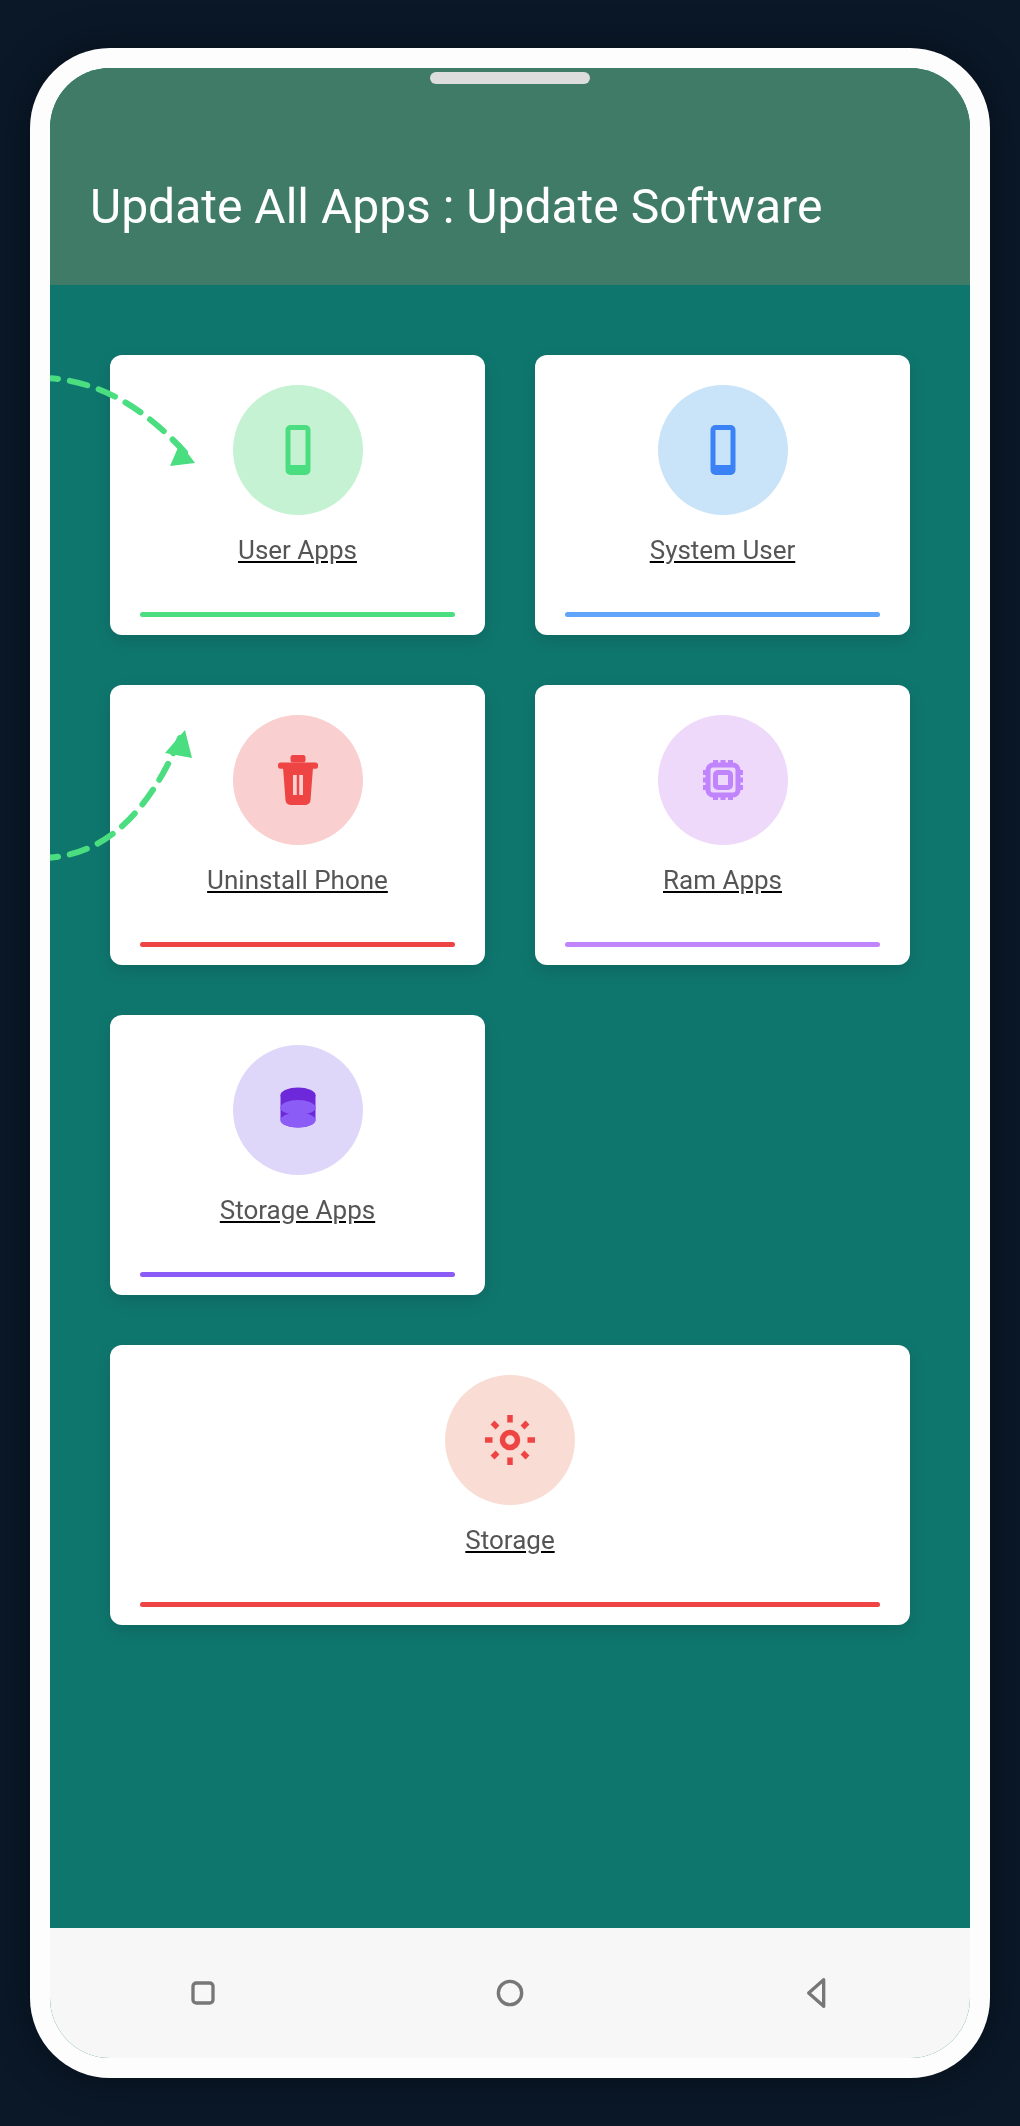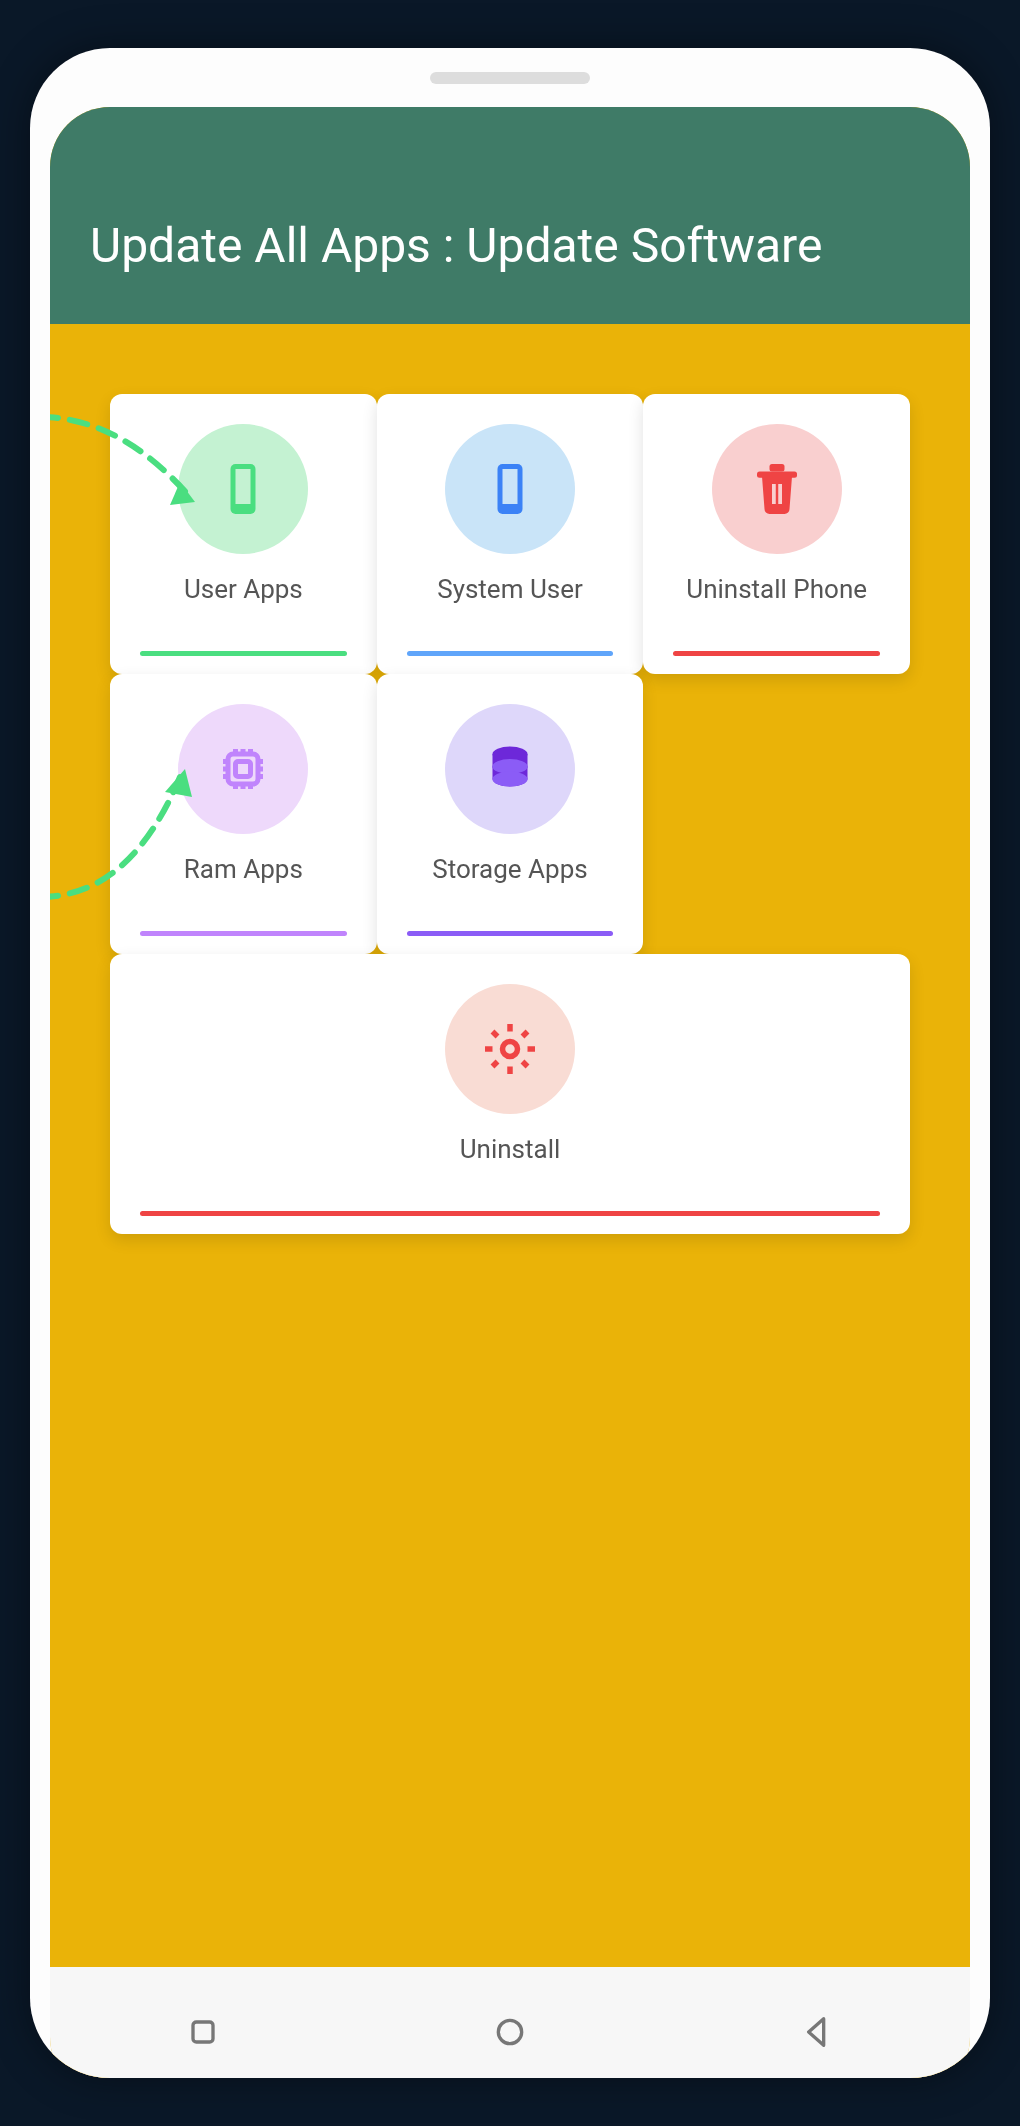--- a/index.html
+++ b/index.html
@@ -21,23 +21,22 @@
     position: relative;
     box-shadow: 0 0 40px rgba(0,0,0,0.4);
     overflow: hidden;
     padding: 20px;
   }
   .phone-screen {
     width: 100%;
     height: 100%;
     border-radius: 60px;
     overflow: hidden;
-    background: #eab308;
+    background: #0f766e;
     position: relative;
-    margin-top: 39px;
   }
   .notch {
     position: absolute;
     top: 24px;
     left: 50%;
     transform: translateX(-50%);
     width: 160px;
     height: 12px;
     background: #ddd;
     border-radius: 6px;
@@ -50,21 +49,23 @@
   }
   .header-title {
     font-size: 48px;
     font-weight: 400;
   }
   .content {
     padding: 70px 60px 40px 60px;
   }
   .grid {
     display: grid;
-    grid-template-columns: 1fr 1fr 1fr;
+    grid-template-columns: 1fr 1fr;
+    gap: 50px;
+    text-decoration: underline;
   }
   .card {
     background: #fff;
     border-radius: 12px;
     box-shadow: 0 6px 16px rgba(0,0,0,0.12);
     padding: 30px 20px 0 20px;
     display: flex;
     flex-direction: column;
     align-items: center;
     position: relative;
@@ -213,21 +214,21 @@
           <div class="underline" style="background:#8b5cf6"></div>
         </div>
 
         <div class="card wide">
           <div class="icon-circle" style="background:#f9dcd4">
             <svg width="60" height="60" viewBox="0 0 24 24" fill="none" stroke="#ef4444" stroke-width="2.2">
                 <circle cx="12" cy="12" r="3"></circle>
                 <path d="M12 2v3M12 19v3M22 12h-3M5 12H2M19 5l-2 2M7 17l-2 2M19 19l-2-2M7 7L5 5"></path>
               </svg>
           </div>
-          <div class="card-label">Uninstall</div>
+          <div class="card-label">Storage</div>
           <div class="underline" style="background:#ef4444"></div>
         </div>
 
       </div>
     </div>
 
     <div class="nav-bar">
       <svg class="nav-icon" viewBox="0 0 24 24" fill="none" stroke="currentColor" stroke-width="2">
           <rect x="6" y="6" width="12" height="12" rx="2"></rect>
         </svg>

